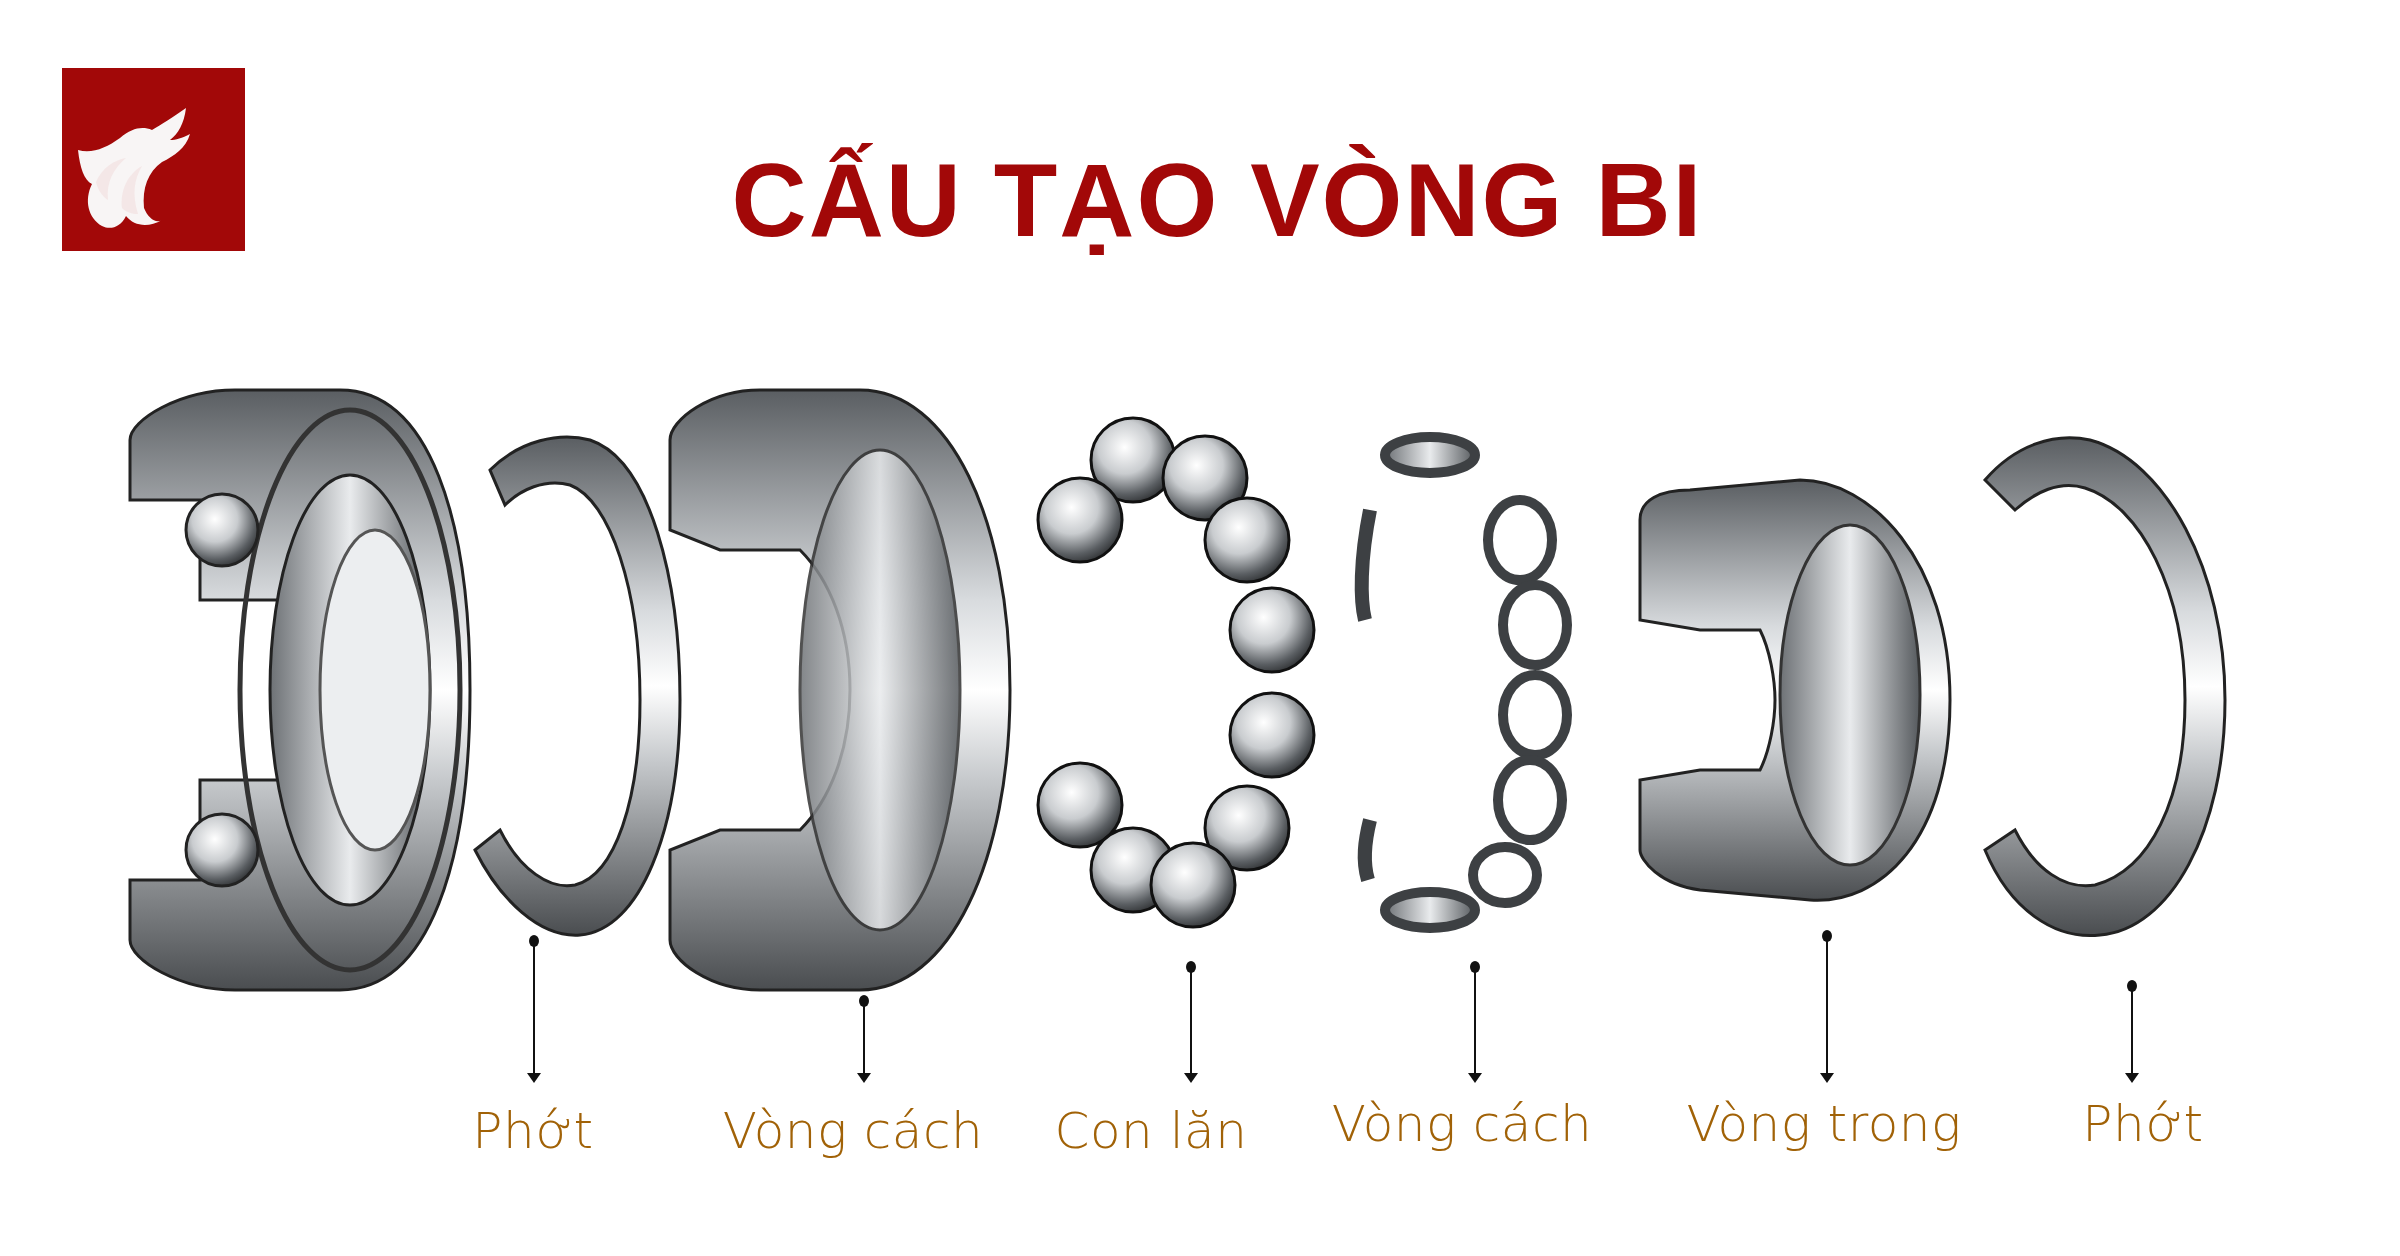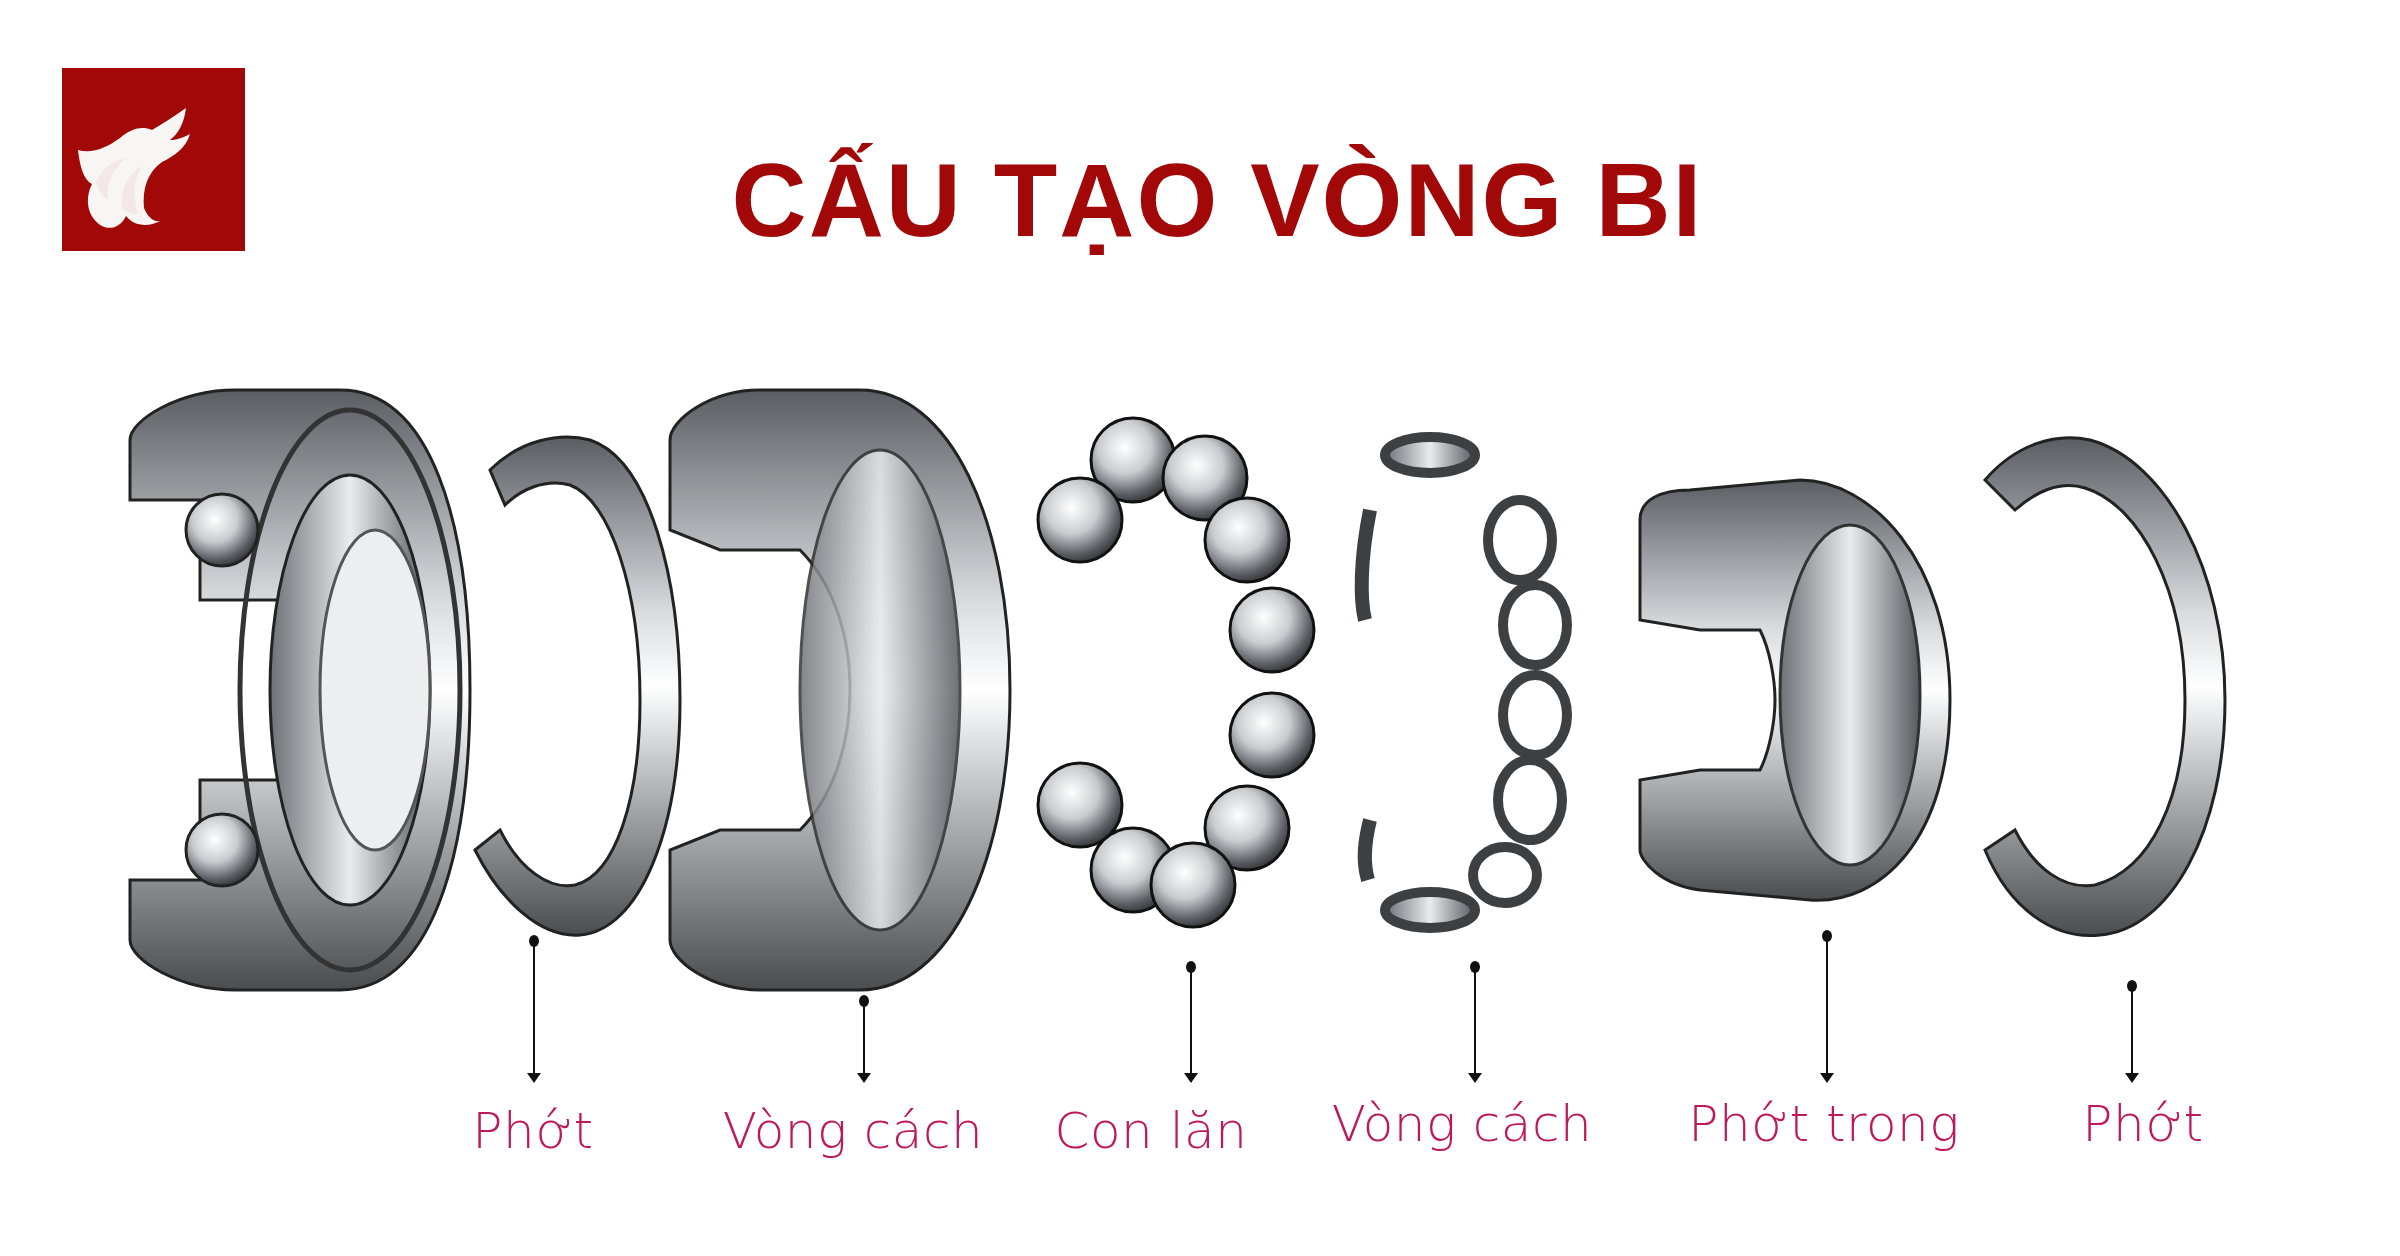--- a/index.html
+++ b/index.html
@@ -4,21 +4,21 @@
 <style>
   html, body { margin:0; padding:0; background:#ffffff; }
   body { width:2400px; height:1256px; position:relative; overflow:hidden; font-family:"Liberation Sans", sans-serif; }
   .logo { position:absolute; left:62px; top:68px; width:183px; height:183px; background:#a20808; }
   .logo svg { position:absolute; left:0; top:0; }
   .title { position:absolute; left:0; right:0; top:148px; text-align:center; font-family:"Liberation Sans", sans-serif; font-weight:700; font-size:104px; letter-spacing:2px; line-height:1;padding-left:35px; }
   .illus { position:absolute; left:0; top:0; }
   .connector { position:absolute; width:2px; background:#111; }
   .connector .dot { position:absolute; left:-4px; top:-5px; width:10px; height:12px; border-radius:50%; background:#111; }
   .connector .arrow { position:absolute; left:-6px; bottom:-8px; width:0; height:0; border-left:7px solid transparent; border-right:7px solid transparent; border-top:10px solid #111; }
-  .label { position:absolute; top:1095px; transform:translateX(-50%); font-family:"DejaVu Sans", sans-serif; font-size:50px; color:#be185d; white-space:nowrap; font-weight:300; letter-spacing:0.5px; }
+  .label { position:absolute; top:1095px; transform:translateX(-50%); font-family:"DejaVu Sans", sans-serif; font-size:50px; color:#a16207; white-space:nowrap; font-weight:300; letter-spacing:0.5px; }
 </style>
 </head>
 <body>
 
 <div class="logo">
   <svg width="183" height="183" viewBox="0 0 183 183">
     <path d="M16 82 C30 86 44 80 58 70 C70 60 80 58 90 62 C100 56 110 50 124 40 C122 56 116 66 108 72 C114 72 120 70 128 66 C124 80 112 88 100 94 C86 104 80 120 82 140 C86 150 94 156 100 152 C86 160 72 158 64 148 C58 160 48 162 40 158 C26 150 22 132 30 116 C22 112 18 100 16 82 Z" fill="#f8f5f5"></path>
     <path d="M34 114 C40 100 52 92 64 90 C52 100 44 114 46 132 C40 128 36 122 34 114 Z" fill="#f2dede" opacity="0.6"></path>
     <path d="M60 140 C58 122 66 106 80 98 C72 112 70 126 76 146 C70 146 64 144 60 140 Z" fill="#f2dede" opacity="0.6"></path>
   </svg>
@@ -123,14 +123,14 @@
   </div>
 <div class="connector" style="left:2131px; top:985px; height:90px;">
     <span class="dot"></span>
     <span class="arrow"></span>
   </div>
 
 <div class="label" style="left:533px; top:1102px;">Phớt</div>
 <div class="label" style="left:853px; top:1102px;">Vòng cách</div>
 <div class="label" style="left:1151px; top:1102px;">Con lăn</div>
 <div class="label" style="left:1462px; top:1095px;">Vòng cách</div>
-<div class="label" style="left:1824px; top:1095px;">Phớt trong</div>
+<div class="label" style="left:1824px; top:1095px;">Vòng trong</div>
 <div class="label" style="left:2143px; top:1095px;">Phớt</div>
 
 </body></html>

